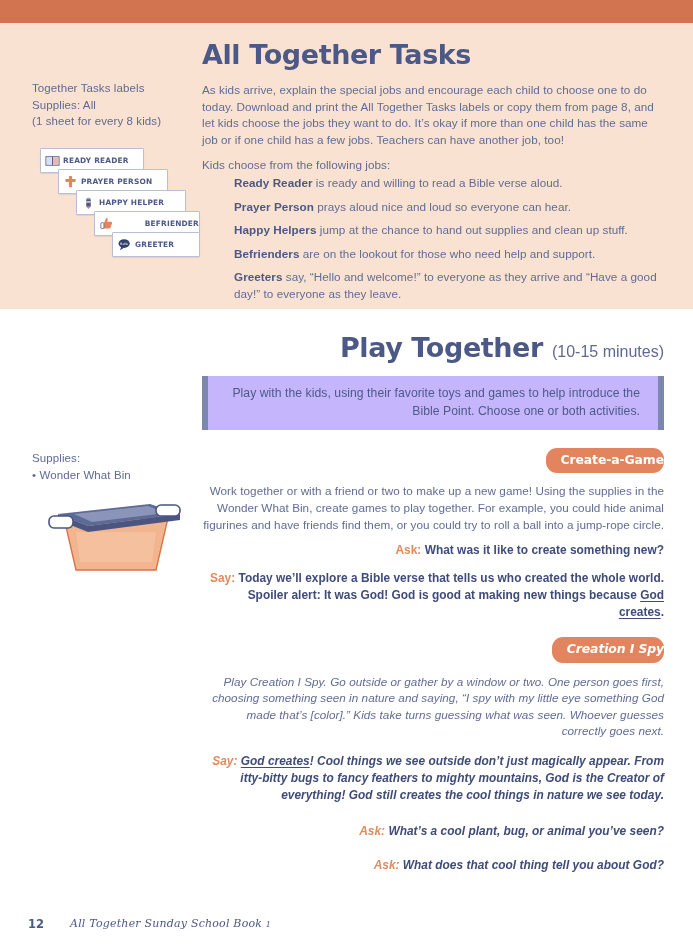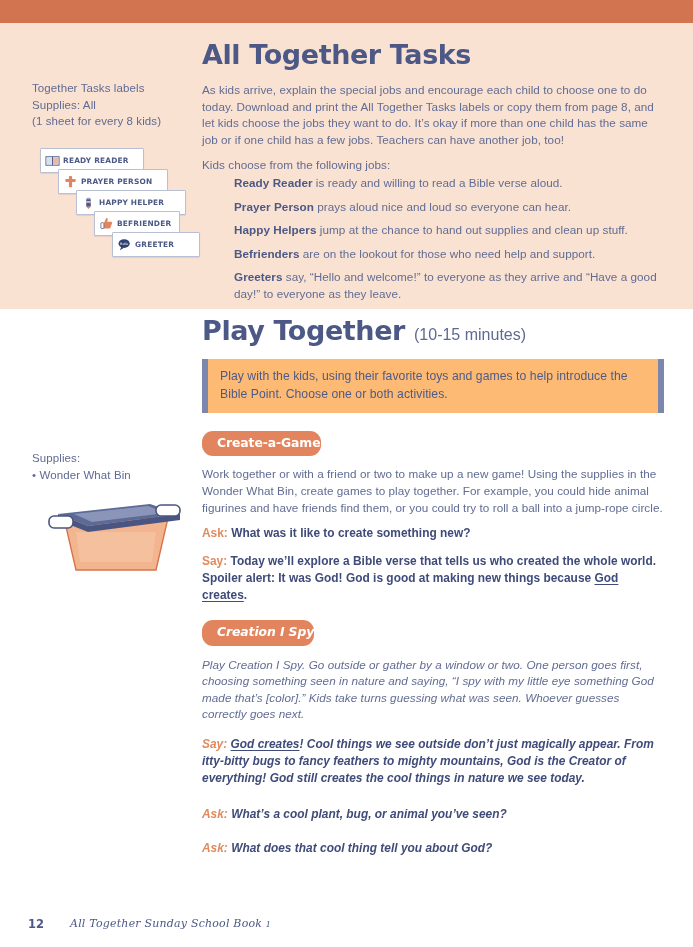--- a/index.html
+++ b/index.html
@@ -52,22 +52,22 @@
   .joblist { margin-top: 1px; }
   .joblist p {
     font-size: 11.7px; line-height: 16.6px; color: #616c94;
     margin: 0 0 7px 32px; letter-spacing: .05px;
   }
   .joblist p b { color: #4c5886; font-weight: bold; }
 
   
   .callout {
     position: relative;
-    background: #fdba74;
-    padding: 9px 18px 10px 18px;
+    background: #c4b5fd;
+    padding: 9px 24px 10px 18px;
     margin-top: 9px;
   }
   .callout::before, .callout::after {
     content: ""; position: absolute; top: 0; bottom: 0; width: 6px;
     background: #7c87ad;
   }
   .callout::before { left: 0; }
   .callout::after  { right: 0; }
   .callout p {
     font-size: 12.2px; line-height: 17.5px; color: #4e5a88;
@@ -176,21 +176,21 @@
           <svg viewBox="0 0 16 16" width="15" height="15">
             <path d="M6 3 L10 3 L10 4.5 L6 4.5 Z" fill="#9aa4c6"></path>
             <rect x="5.6" y="4.5" width="4.8" height="8" fill="#4c5886"></rect>
             <path d="M5.6 12.5 L10.4 12.5 L8 15 Z" fill="#e2845d"></path>
             <rect x="5.6" y="6.6" width="4.8" height="1.6" fill="#f0d6c6"></rect>
           </svg>
         </span>
         <span class="ctext">HAPPY HELPER</span>
       </div>
 
-      <div class="card" style="left:62px; top:63px; width:86px;">
+      <div class="card" style="left:62px; top:63px; width:106px;justify-content:space-between;">
         <span class="cicon">
           <svg viewBox="0 0 16 16" width="15" height="15">
             <path d="M5.4 7.2 L7.8 2.2 C8.9 2 9.6 2.9 9.3 4 L8.7 6.2 L13 6.2 C13.8 6.2 14.2 7 13.9 7.7 L12.3 12.3 C12.1 13 11.5 13.4 10.8 13.4 L5.4 13.4 Z" fill="#e2845d"></path>
             <rect x="2" y="7.2" width="3.2" height="6.2" rx=".6" fill="#fff" stroke="#4c5886" stroke-width=".8"></rect>
           </svg>
         </span>
         <span class="ctext">BEFRIENDER</span>
       </div>
 
       <div class="card" style="left:80px; top:84px; width:88px;">
@@ -242,21 +242,21 @@
 
           <path d="M42 22 L116 14 L134 21 L60 30 Z" fill="#8b95ba"></path>
 
           <rect x="17" y="24" width="24" height="12" rx="5" fill="#ffffff" stroke="#4a5581" stroke-width="1.6"></rect>
           <rect x="124" y="13" width="24" height="11" rx="5" fill="#ffffff" stroke="#4a5581" stroke-width="1.6"></rect>
         </svg>
       </span>
     </div>
   </div>
 
-  <div class="main-col" style="top:316px;">
+  <div class="main-col" style="top:333px;text-align:right;">
     <h1 class="section-title">
       <span>Play Together</span>
       <span class="mins">(10-15 minutes)</span>
     </h1>
 
     <div class="callout">
       <p>Play with the kids, using their favorite toys and games to help introduce the Bible Point. Choose one or both activities.</p>
     </div>
 
     <div style="margin-top:18px;">

